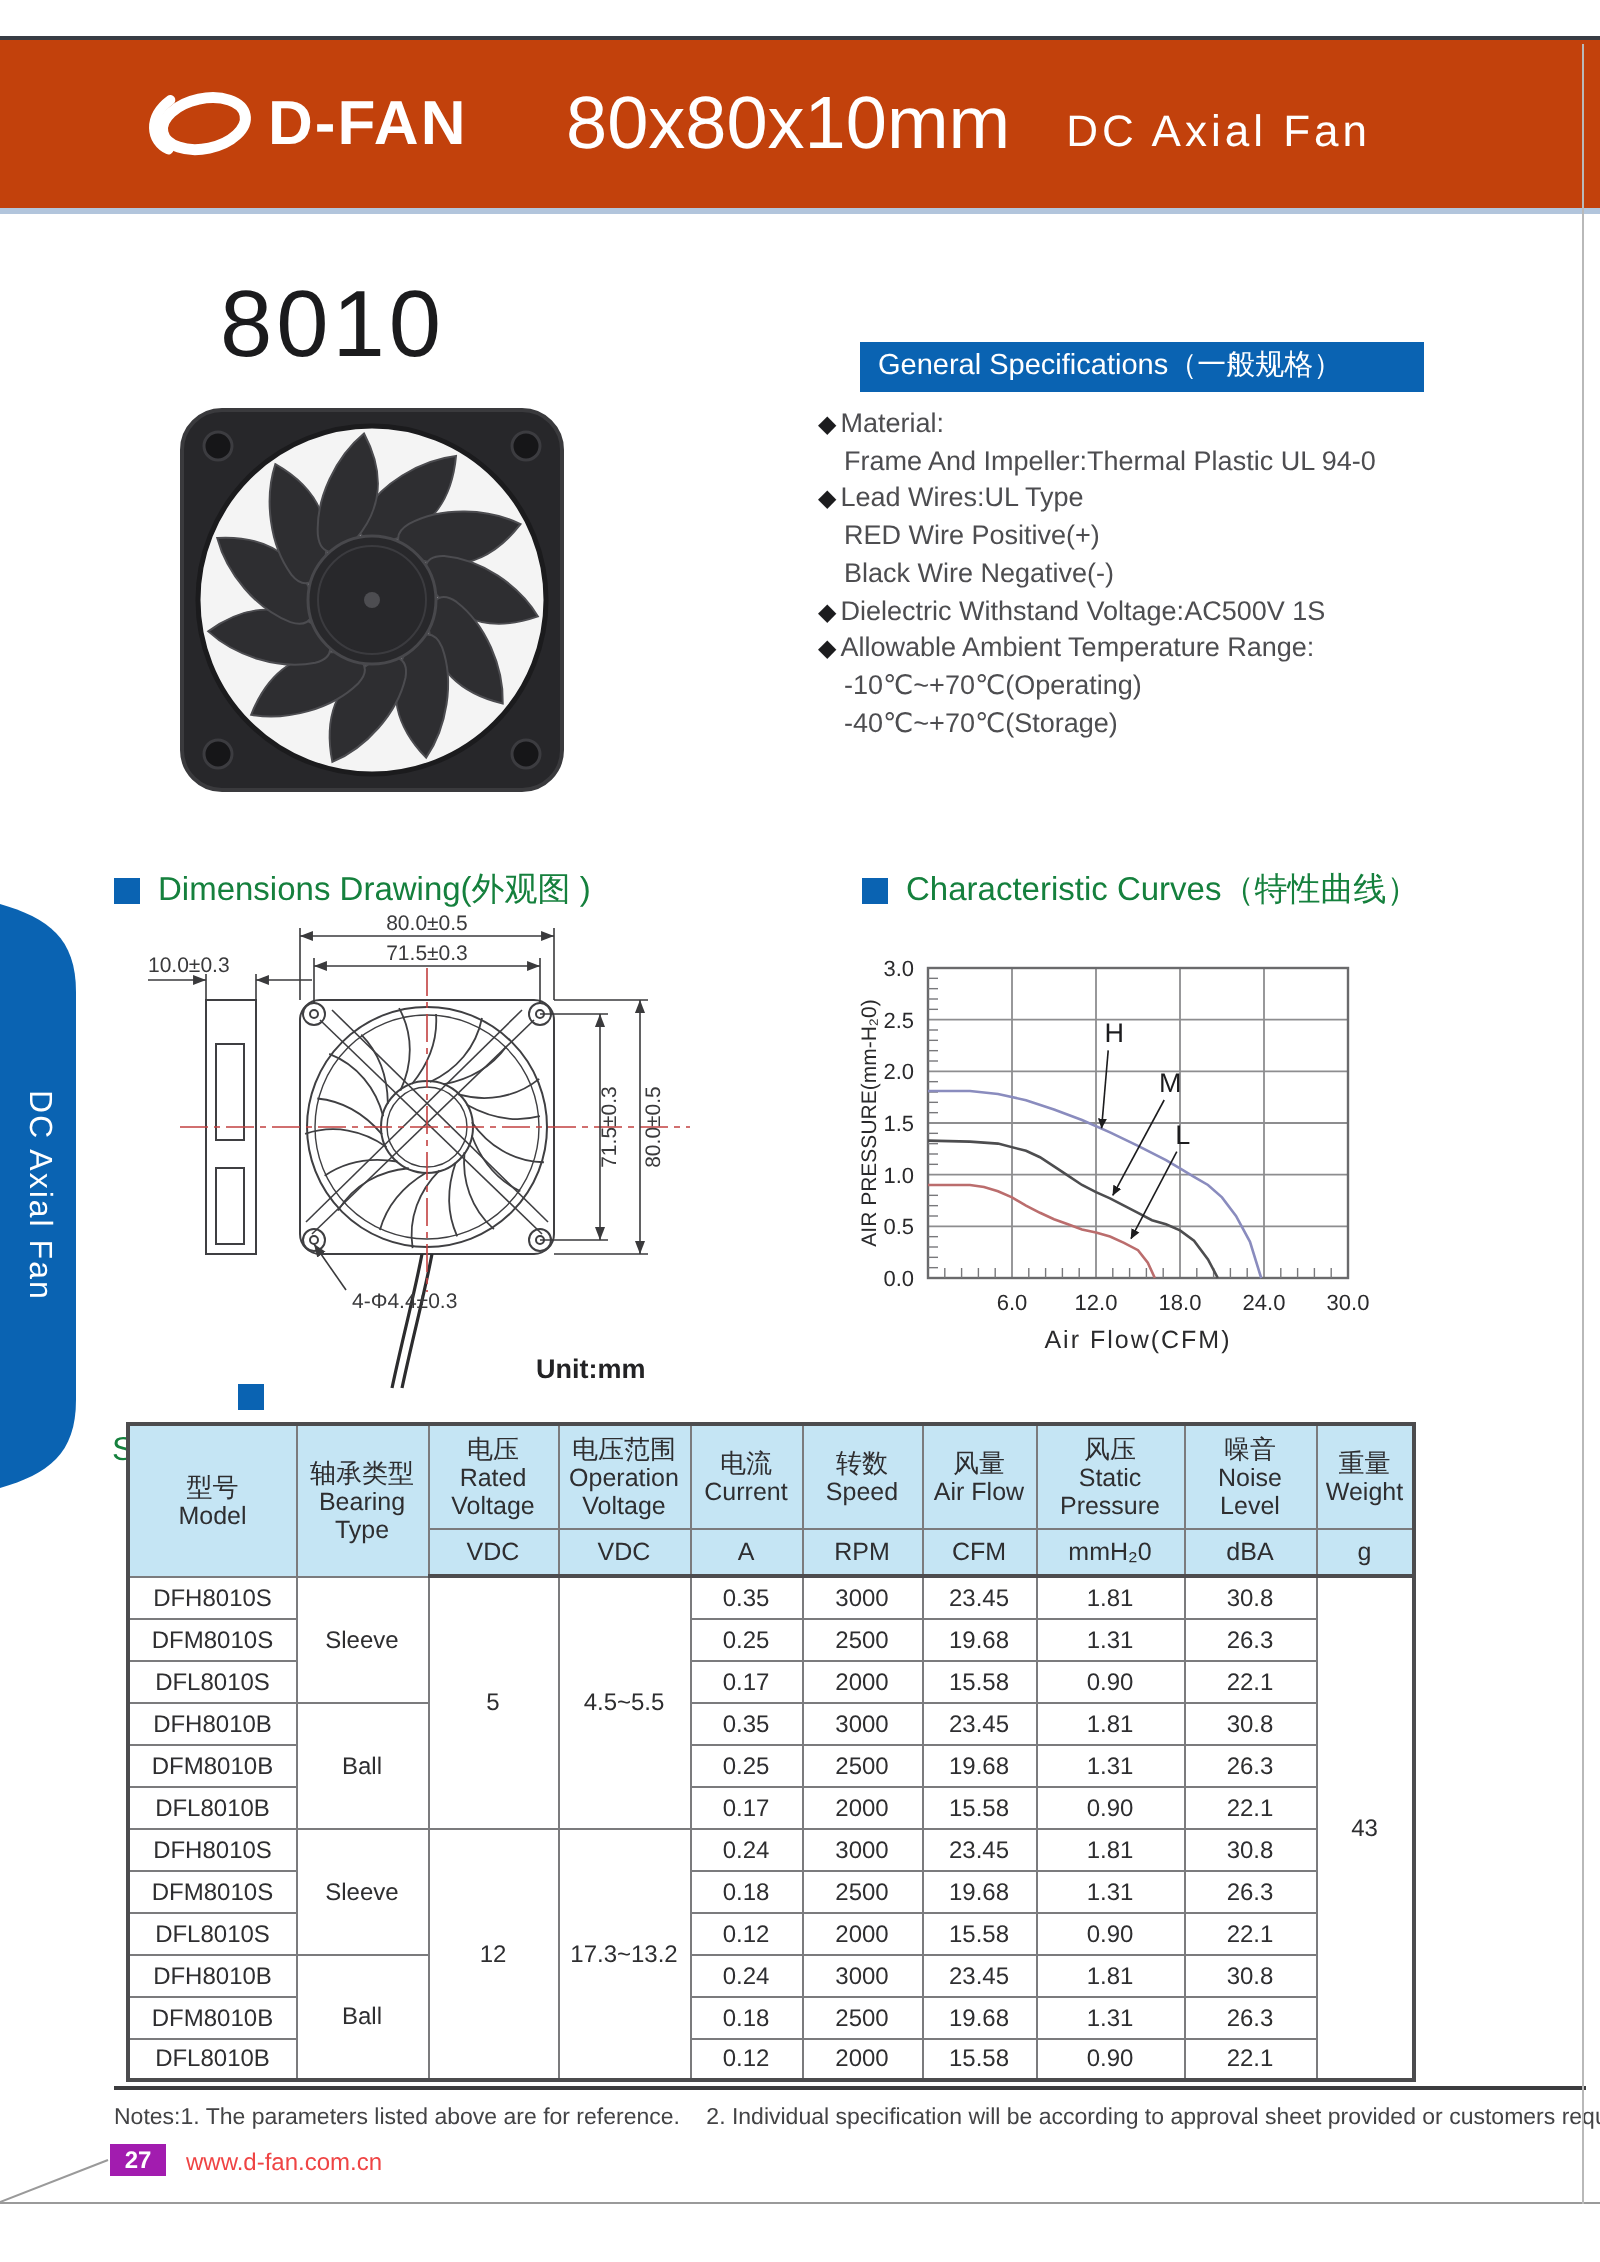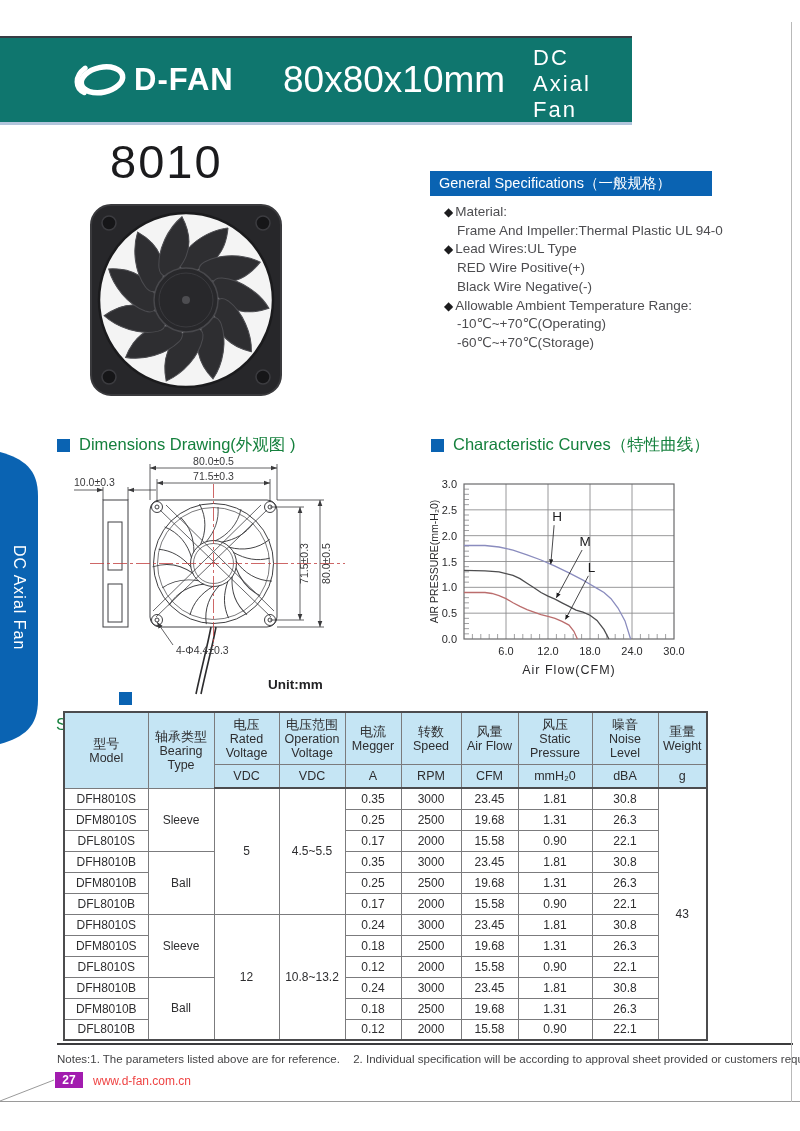--- a/index.html
+++ b/index.html
@@ -1,36 +1,36 @@
 <!DOCTYPE html>
 <html><head>
 <meta charset="utf-8">
 <style>
   html,body{margin:0;padding:0;background:#ffffff;}
   .page{position:relative;width:800px;height:1131px;background:#fff;overflow:hidden;
         font-family:"Liberation Sans","DejaVu Sans",sans-serif;color:#333;}
   svg text{font-family:"Liberation Sans","DejaVu Sans",sans-serif;}
 
   
-  .topbar{position:absolute;left:0;top:36px;width:632px;height:84px;background:#0f766e;
+  .topbar{position:absolute;left:0;top:18px;width:800px;height:84px;background:#c2410c;
           border-top:2px solid #373c44;border-bottom:3px solid #b2c5dc;box-sizing:content-box;}
   .logo{position:absolute;left:72px;top:50%;transform:translateY(-50%);display:flex;align-items:center;gap:4px;}
   .brand{color:#fff;font-size:31px;font-weight:bold;letter-spacing:1px;}
   .titles{position:absolute;left:283px;top:0;height:100%;display:flex;align-items:center;gap:28px;}
   .size-title{color:#fff;font-size:37px;}
   .type-title{color:#fff;font-size:22px;letter-spacing:2px;position:relative;top:4px;}
 
   .model-no{position:absolute;left:110px;top:134px;font-size:47px;color:#1b1b1d;letter-spacing:2px;}
 
   .fan-photo{position:absolute;left:88px;top:202px;}
 
   
   .gs-title{position:absolute;left:430px;top:171px;width:282px;height:25px;background:#0a63b2;
             color:#fff;font-size:14.5px;line-height:25px;padding-left:9px;box-sizing:border-box;white-space:nowrap;}
-  .gs-list{position:absolute;left:444px;top:203px;width:345px;font-size:13.5px;color:#4d4d50;line-height:18.7px;}
+  .gs-list{position:absolute;left:409px;top:203px;width:345px;font-size:13.5px;color:#4d4d50;line-height:18.7px;}
   .gs-item{white-space:nowrap;}
   .gs-item .dia{color:#1c1c1e;font-size:12px;margin-right:2px;}
   .gs-item.cont{padding-left:13px;}
 
   
   .sec{position:absolute;display:flex;align-items:center;gap:9px;font-size:16.5px;color:#15803d;white-space:nowrap;}
   .sq{width:13px;height:13px;background:#0a63b2;flex:0 0 auto;}
   .sec-dims{left:57px;top:434px;}
   .sec-curves{left:431px;top:434px;}
   .sec-specs{left:56px;top:692px;flex-direction:column;}
@@ -119,23 +119,24 @@
     </g>
   </svg>
 
   <div class="gs-title">General Specifications（一般规格）</div>
   <div class="gs-list">
       <div class="gs-item"><span class="dia">◆</span><span>Material:</span></div>
       <div class="gs-item cont"><span>Frame And Impeller:Thermal Plastic UL 94-0</span></div>
       <div class="gs-item"><span class="dia">◆</span><span>Lead Wires:UL Type</span></div>
       <div class="gs-item cont"><span>RED Wire Positive(+)</span></div>
       <div class="gs-item cont"><span>Black Wire Negative(-)</span></div>
+      <div class="gs-item"><span class="dia">◆</span><span>Dielectric Withstand Voltage:AC500V 1S</span></div>
       <div class="gs-item"><span class="dia">◆</span><span>Allowable Ambient Temperature Range:</span></div>
       <div class="gs-item cont"><span>-10℃~+70℃(Operating)</span></div>
-      <div class="gs-item cont"><span>-60℃~+70℃(Storage)</span></div>
+      <div class="gs-item cont"><span>-40℃~+70℃(Storage)</span></div>
     </div>
 
   <div class="sec sec-dims">
     <span class="sq"></span>
     <span>Dimensions Drawing(外观图 )</span>
   </div>
   <div class="sec sec-curves">
     <span class="sq"></span>
     <span>Characteristic Curves（特性曲线）</span>
   </div>
@@ -352,21 +353,21 @@
           <th>
             <div class="hcn">电压</div>
             <div class="hen">Rated Voltage</div>
           </th>
           <th>
             <div class="hcn">电压范围</div>
             <div class="hen">Operation Voltage</div>
           </th>
           <th>
             <div class="hcn">电流</div>
-            <div class="hen">Megger</div>
+            <div class="hen">Current</div>
           </th>
           <th>
             <div class="hcn">转数</div>
             <div class="hen">Speed</div>
           </th>
           <th>
             <div class="hcn">风量</div>
             <div class="hen">Air Flow</div>
           </th>
           <th>
@@ -444,21 +445,21 @@
           <td>0.17</td>
           <td>2000</td>
           <td>15.58</td>
           <td>0.90</td>
           <td>22.1</td>
         </tr>
         <tr>
           <td>DFH8010S</td>
           <td rowspan="3">Sleeve</td>
           <td rowspan="6">12</td>
-          <td rowspan="6">10.8~13.2</td>
+          <td rowspan="6">17.3~13.2</td>
           <td>0.24</td>
           <td>3000</td>
           <td>23.45</td>
           <td>1.81</td>
           <td>30.8</td>
         </tr>
         <tr>
           <td>DFM8010S</td>
           <td>0.18</td>
           <td>2500</td>

